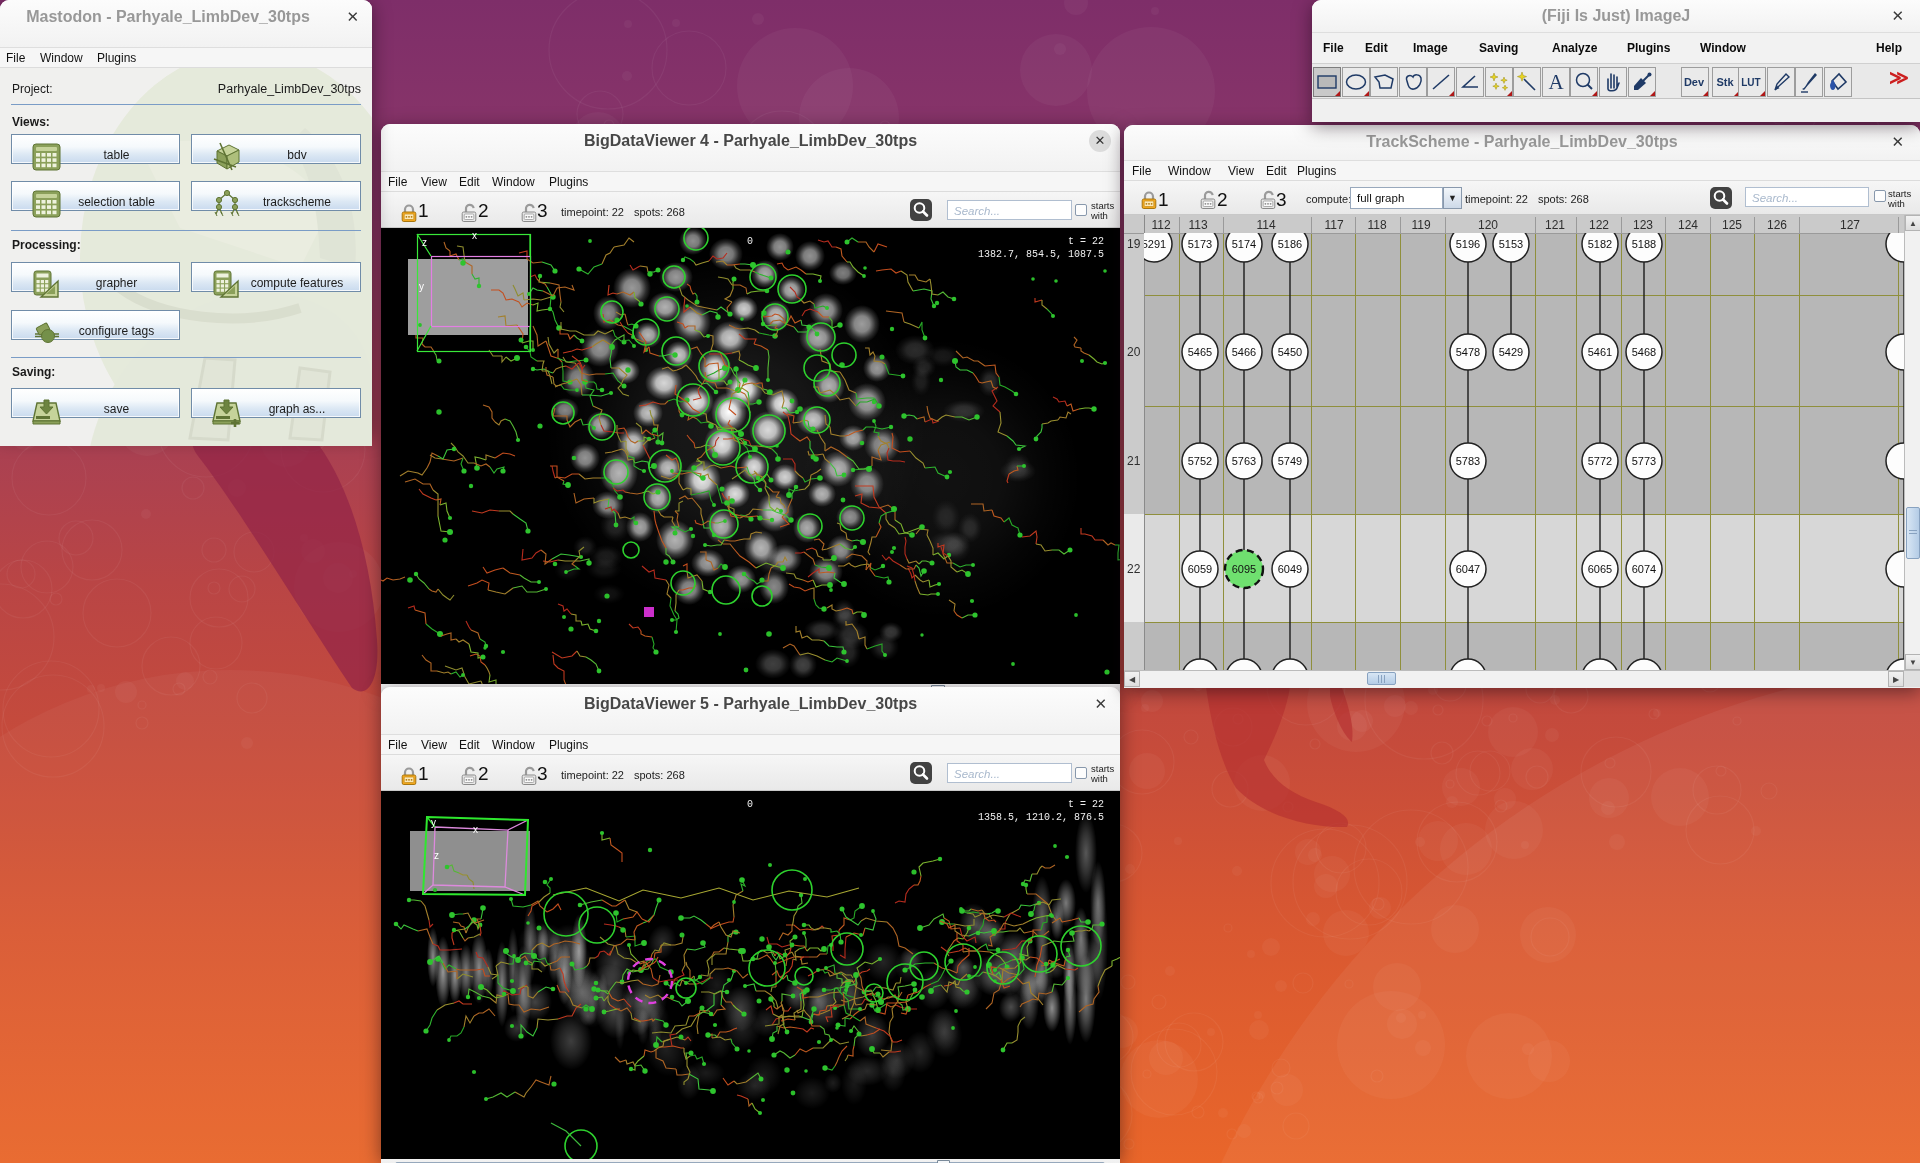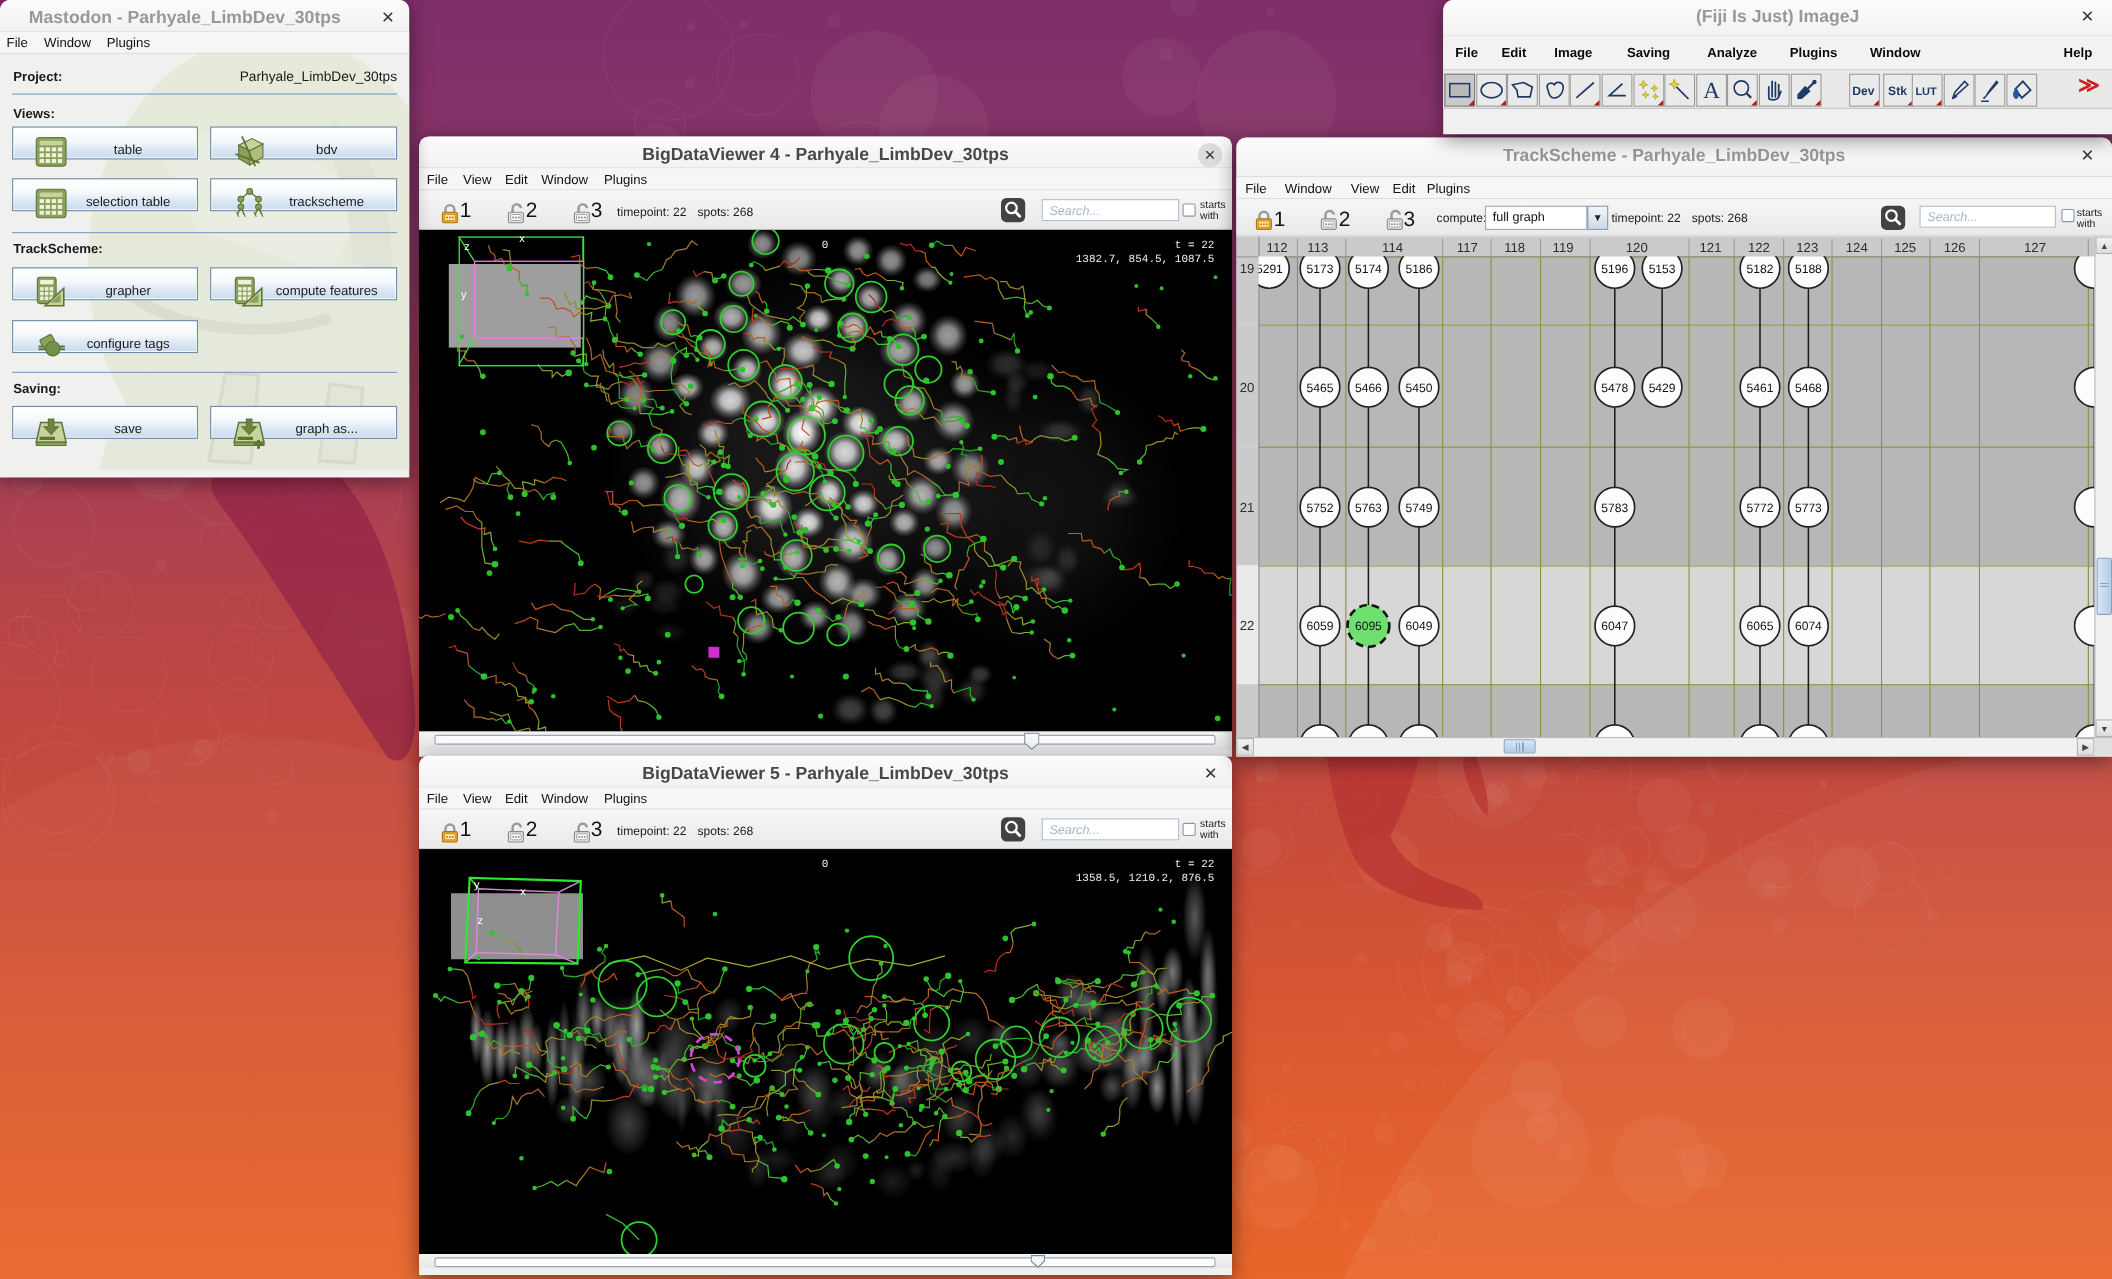--- a/index.html
+++ b/index.html
@@ -1,17 +1,17 @@
 <!DOCTYPE html>
 <html><head><meta charset="utf-8"><style>*{margin:0;padding:0;box-sizing:border-box}
 html,body{width:1920px;height:1163px;overflow:hidden}
 body{font-family:"Liberation Sans",sans-serif;position:relative;background:#a8424f}
 #bg{position:absolute;left:0;top:0;width:1920px;height:1163px}
 .win{position:absolute;background:#f0f0f0;box-shadow:0 4px 18px rgba(20,5,15,.5);border-radius:9px 9px 0 0}
-.tbar{position:relative;height:29px;background:linear-gradient(#fcfcfc,#f2f2f2);border-radius:9px 9px 0 0;border-bottom:1px solid #dedede}
+.tbar{position:relative;height:48px;background:linear-gradient(#fcfcfc,#f2f2f2);border-radius:9px 9px 0 0;border-bottom:1px solid #dedede}
 .tbar .tt{display:block;text-align:center;font-weight:bold;font-size:16px;line-height:34px;color:#989898;white-space:nowrap}
 .tbar .tt.dk{color:#474747}
 .tbar .cls{position:absolute;top:0;right:13px;font-size:15px;color:#3a3a3a;line-height:34px;font-weight:normal}
 .mbar{position:relative;height:20px;background:#f6f6f6;border-bottom:1px solid #dcdcdc;font-size:12px;color:#111;white-space:nowrap}
 .mbar span{position:absolute;top:0px;line-height:20px}
 .tools{position:relative;background:linear-gradient(#f6f6f6,#e9e9e9);border-bottom:1px solid #c8c8c8;font-size:11px;color:#1c1c1c}
 .tools .lab{position:absolute;top:14px}
 .num{position:absolute;top:8px;font-size:19px;color:#111}
 .lock{position:absolute;top:11px}
 .mag{position:absolute;width:22px;height:22px;background:#424242;border-radius:5px;top:7px}
@@ -2398,21 +2398,21 @@
         <g opacity="0.85">
           <ellipse cx="248" cy="190" rx="168" ry="208" fill="#e4e9d8"></ellipse>
           <path d="M90,379 C110,290 180,230 250,225 C320,220 372,260 372,320 L372,379 Z" fill="#e3e8d8"></path>
           <path d="M140,80 C210,60 290,80 330,140 L300,200 L180,160 Z" fill="#e9edde"></path>
           <path d="M305,60 C340,90 360,140 355,200 L320,190 C318,140 310,100 290,75 Z" fill="#dde2d2"></path>
           <path d="M190,370 L205,290 L235,292 L228,372 Z" fill="#dfe4d4" stroke="#d2d7c6" stroke-width="3"></path>
           <path d="M290,370 L300,300 L330,304 L322,372 Z" fill="#dfe4d4" stroke="#d2d7c6" stroke-width="3"></path>
           <path d="M120,220 C160,250 240,260 300,240" fill="none" stroke="#d6dbc9" stroke-width="10"></path>
         </g>
       </svg>
-      <div style="position:absolute;left:12px;top:14px;font-weight:bold;font-size:12px;color:#1a1a1a">Project:</div>
+      <div style="position:absolute;left:12px;top:14px;font-weight:normal;font-size:12px;color:#1a1a1a">Project:</div>
       <div style="position:absolute;right:11px;top:14px;font-size:12.5px;color:#1a1a1a">Parhyale_LimbDev_30tps</div>
       <div class="msep" style="top:36px"></div>
       <div class="mhdr" style="top:47px">Views:</div>
       <div class="mbtn" style="left:11px;top:66px;width:169px">
         <span class="mic"><svg width="31" height="32" viewBox="0 0 31 32">
             <rect x="2" y="3" width="27" height="26" rx="3" fill="#8ba05a" stroke="#5f7434"></rect>
             <rect x="5" y="6" width="21" height="4" rx="1" fill="#c6d39a"></rect>
             <rect x="5.0" y="12.0" width="4" height="3.6" fill="#eef2dd"></rect>
             <rect x="10.5" y="12.0" width="4" height="3.6" fill="#eef2dd"></rect>
             <rect x="16.0" y="12.0" width="4" height="3.6" fill="#eef2dd"></rect>
@@ -2464,21 +2464,21 @@
             <circle cx="16" cy="5" r="2.6" fill="#8ba05a" stroke="#5f7434"></circle>
             <circle cx="8" cy="12" r="2.6" fill="#8ba05a" stroke="#5f7434"></circle>
             <circle cx="24" cy="12" r="2.6" fill="#8ba05a" stroke="#5f7434"></circle>
             <circle cx="8" cy="19" r="2.6" fill="#8ba05a" stroke="#5f7434"></circle>
             <circle cx="24" cy="19" r="2.6" fill="#8ba05a" stroke="#5f7434"></circle>
             <path d="M4,24 L6,28 M10,24 L12,28 M20,24 L22,28 M26,24 L28,28" stroke="#5f7434"></path>
           </svg></span>
         <span class="ml" style="font-size:12px">trackscheme</span>
       </div>
       <div class="msep" style="top:162px"></div>
-      <div class="mhdr" style="top:170px">TrackScheme:</div>
+      <div class="mhdr" style="top:170px">Processing:</div>
       <div class="mbtn" style="left:11px;top:194px;width:169px">
         <span class="mic"><svg width="31" height="31" viewBox="0 0 31 31">
             <rect x="3" y="2" width="17" height="24" rx="2.5" fill="#8ba05a" stroke="#5f7434"></rect>
             <rect x="5.5" y="4.5" width="12" height="4" fill="#eef2dd"></rect>
             <rect x="5.5" y="11.0" width="3.2" height="3.2" fill="#eef2dd"></rect>
             <rect x="9.8" y="11.0" width="3.2" height="3.2" fill="#eef2dd"></rect>
             <rect x="14.1" y="11.0" width="3.2" height="3.2" fill="#eef2dd"></rect>
             <rect x="5.5" y="15.3" width="3.2" height="3.2" fill="#eef2dd"></rect>
             <rect x="9.8" y="15.3" width="3.2" height="3.2" fill="#eef2dd"></rect>
             <rect x="14.1" y="15.3" width="3.2" height="3.2" fill="#eef2dd"></rect>

